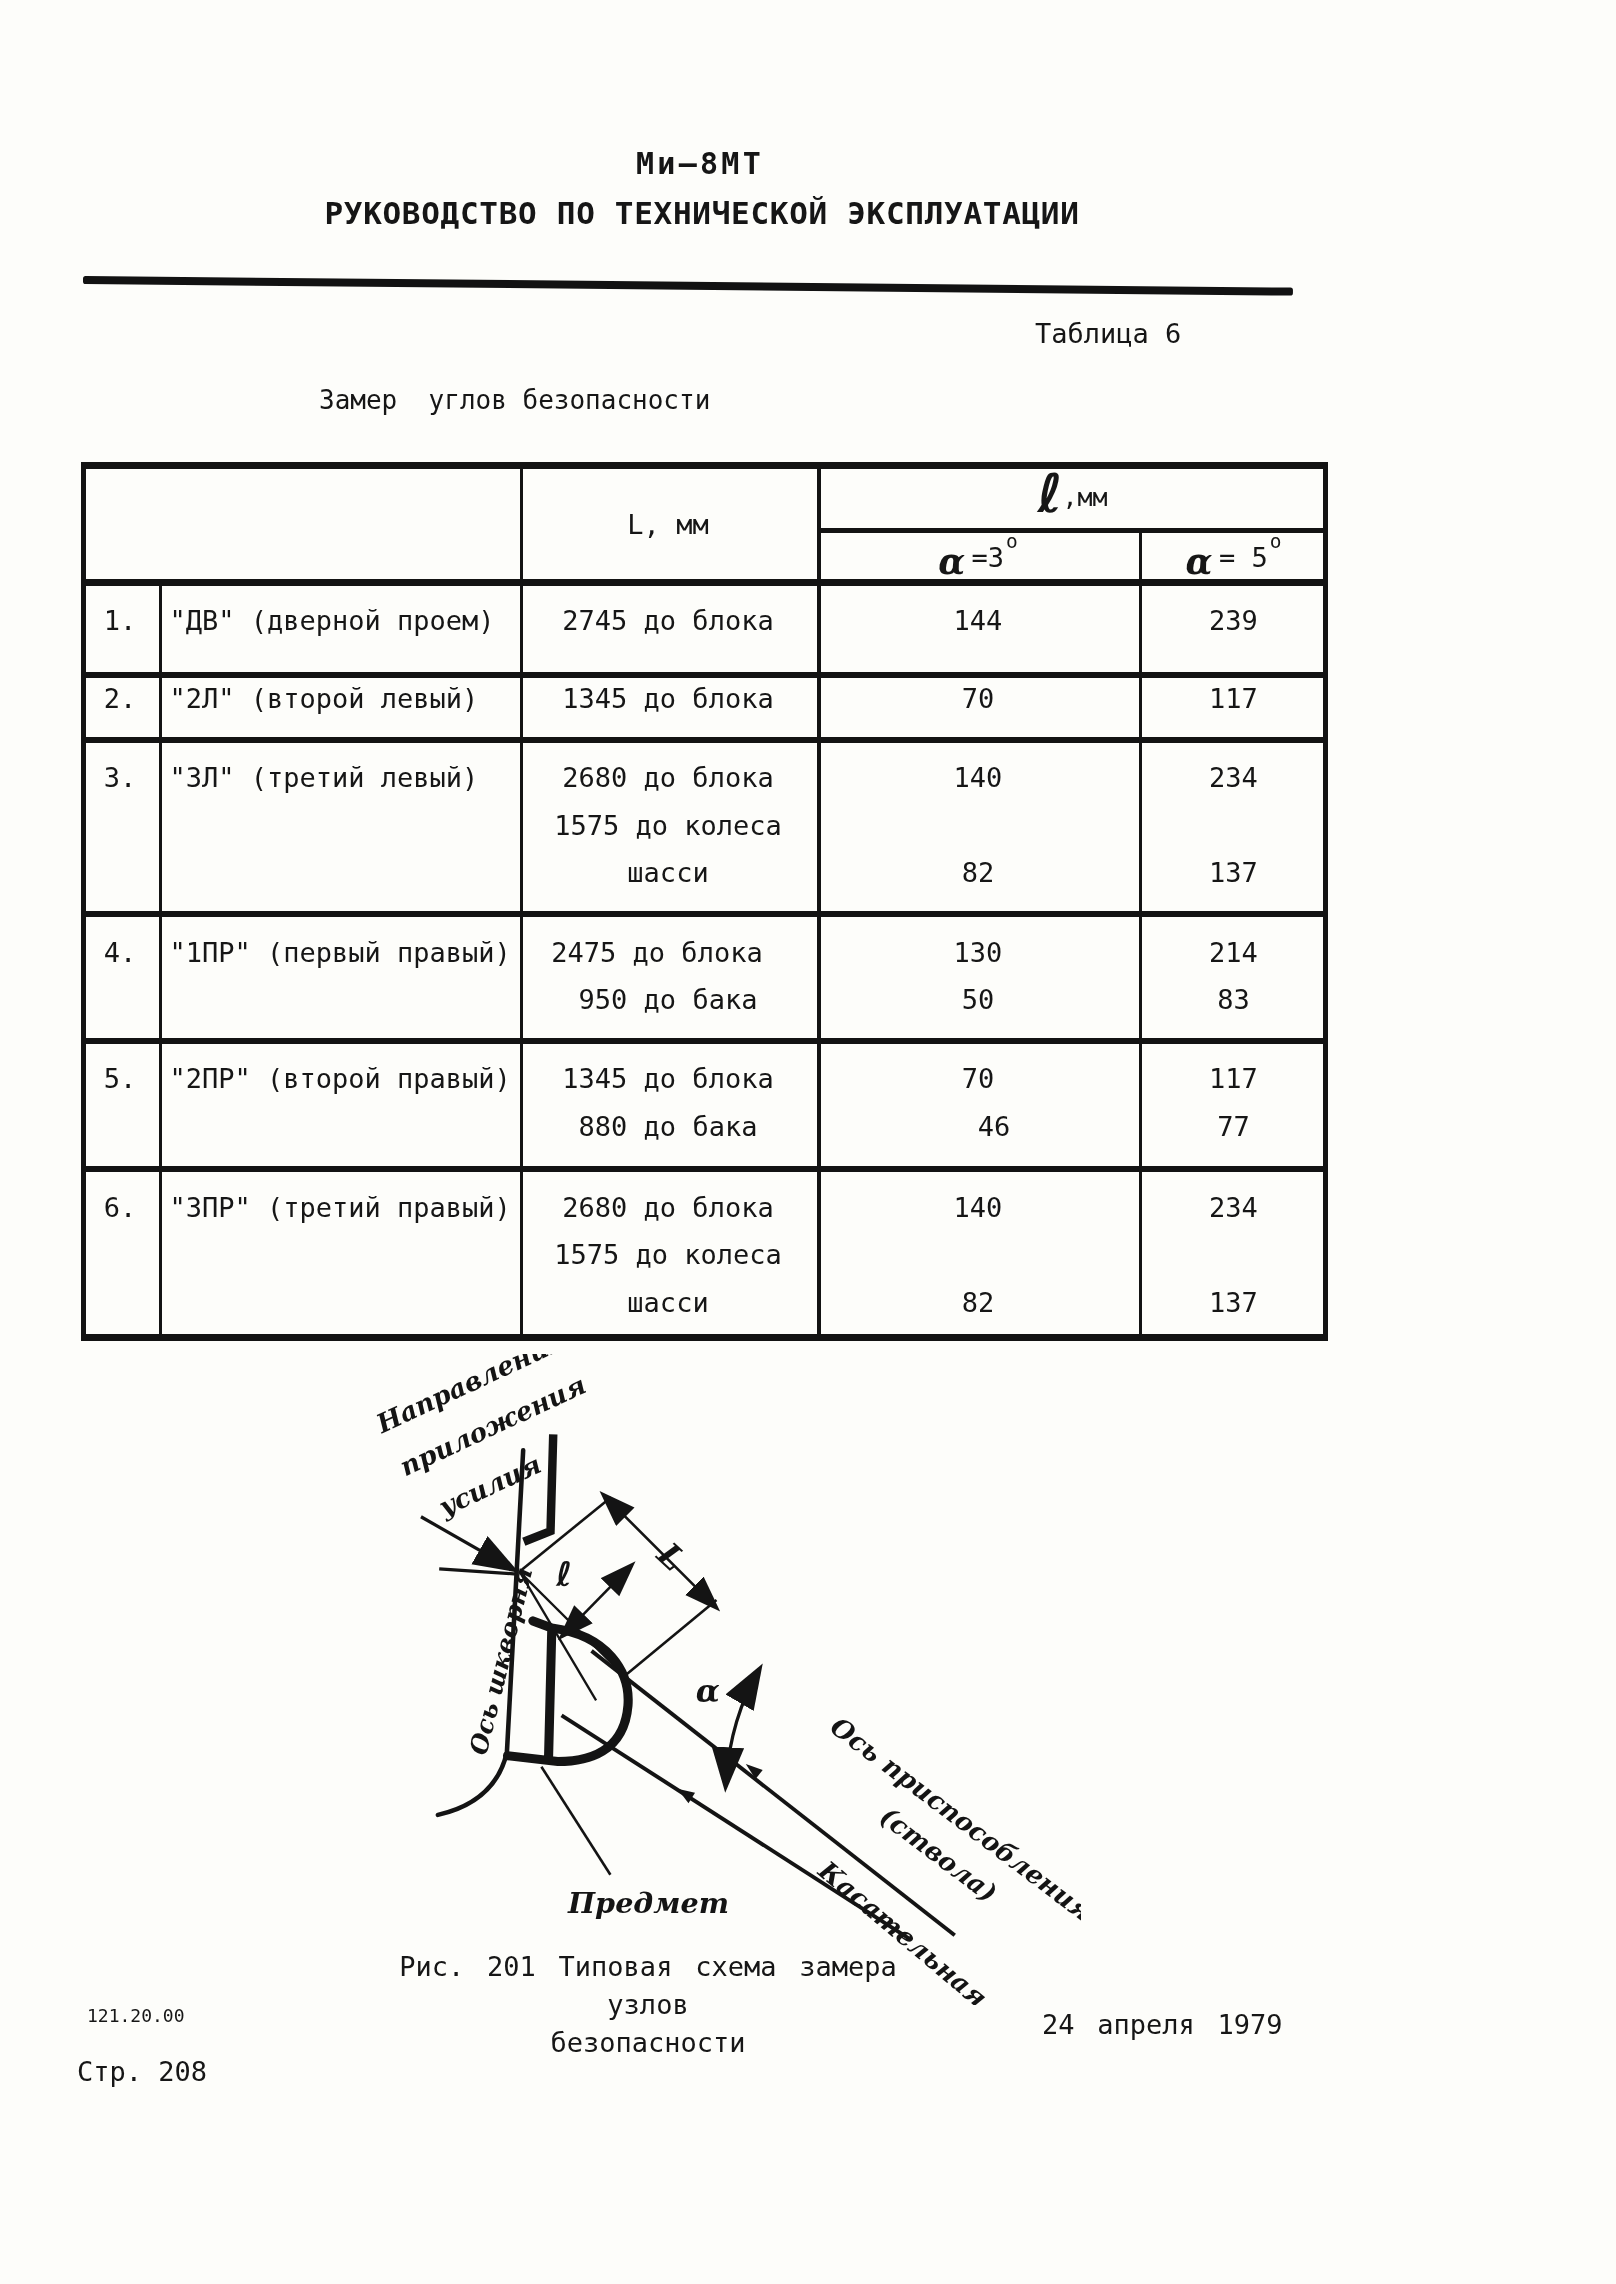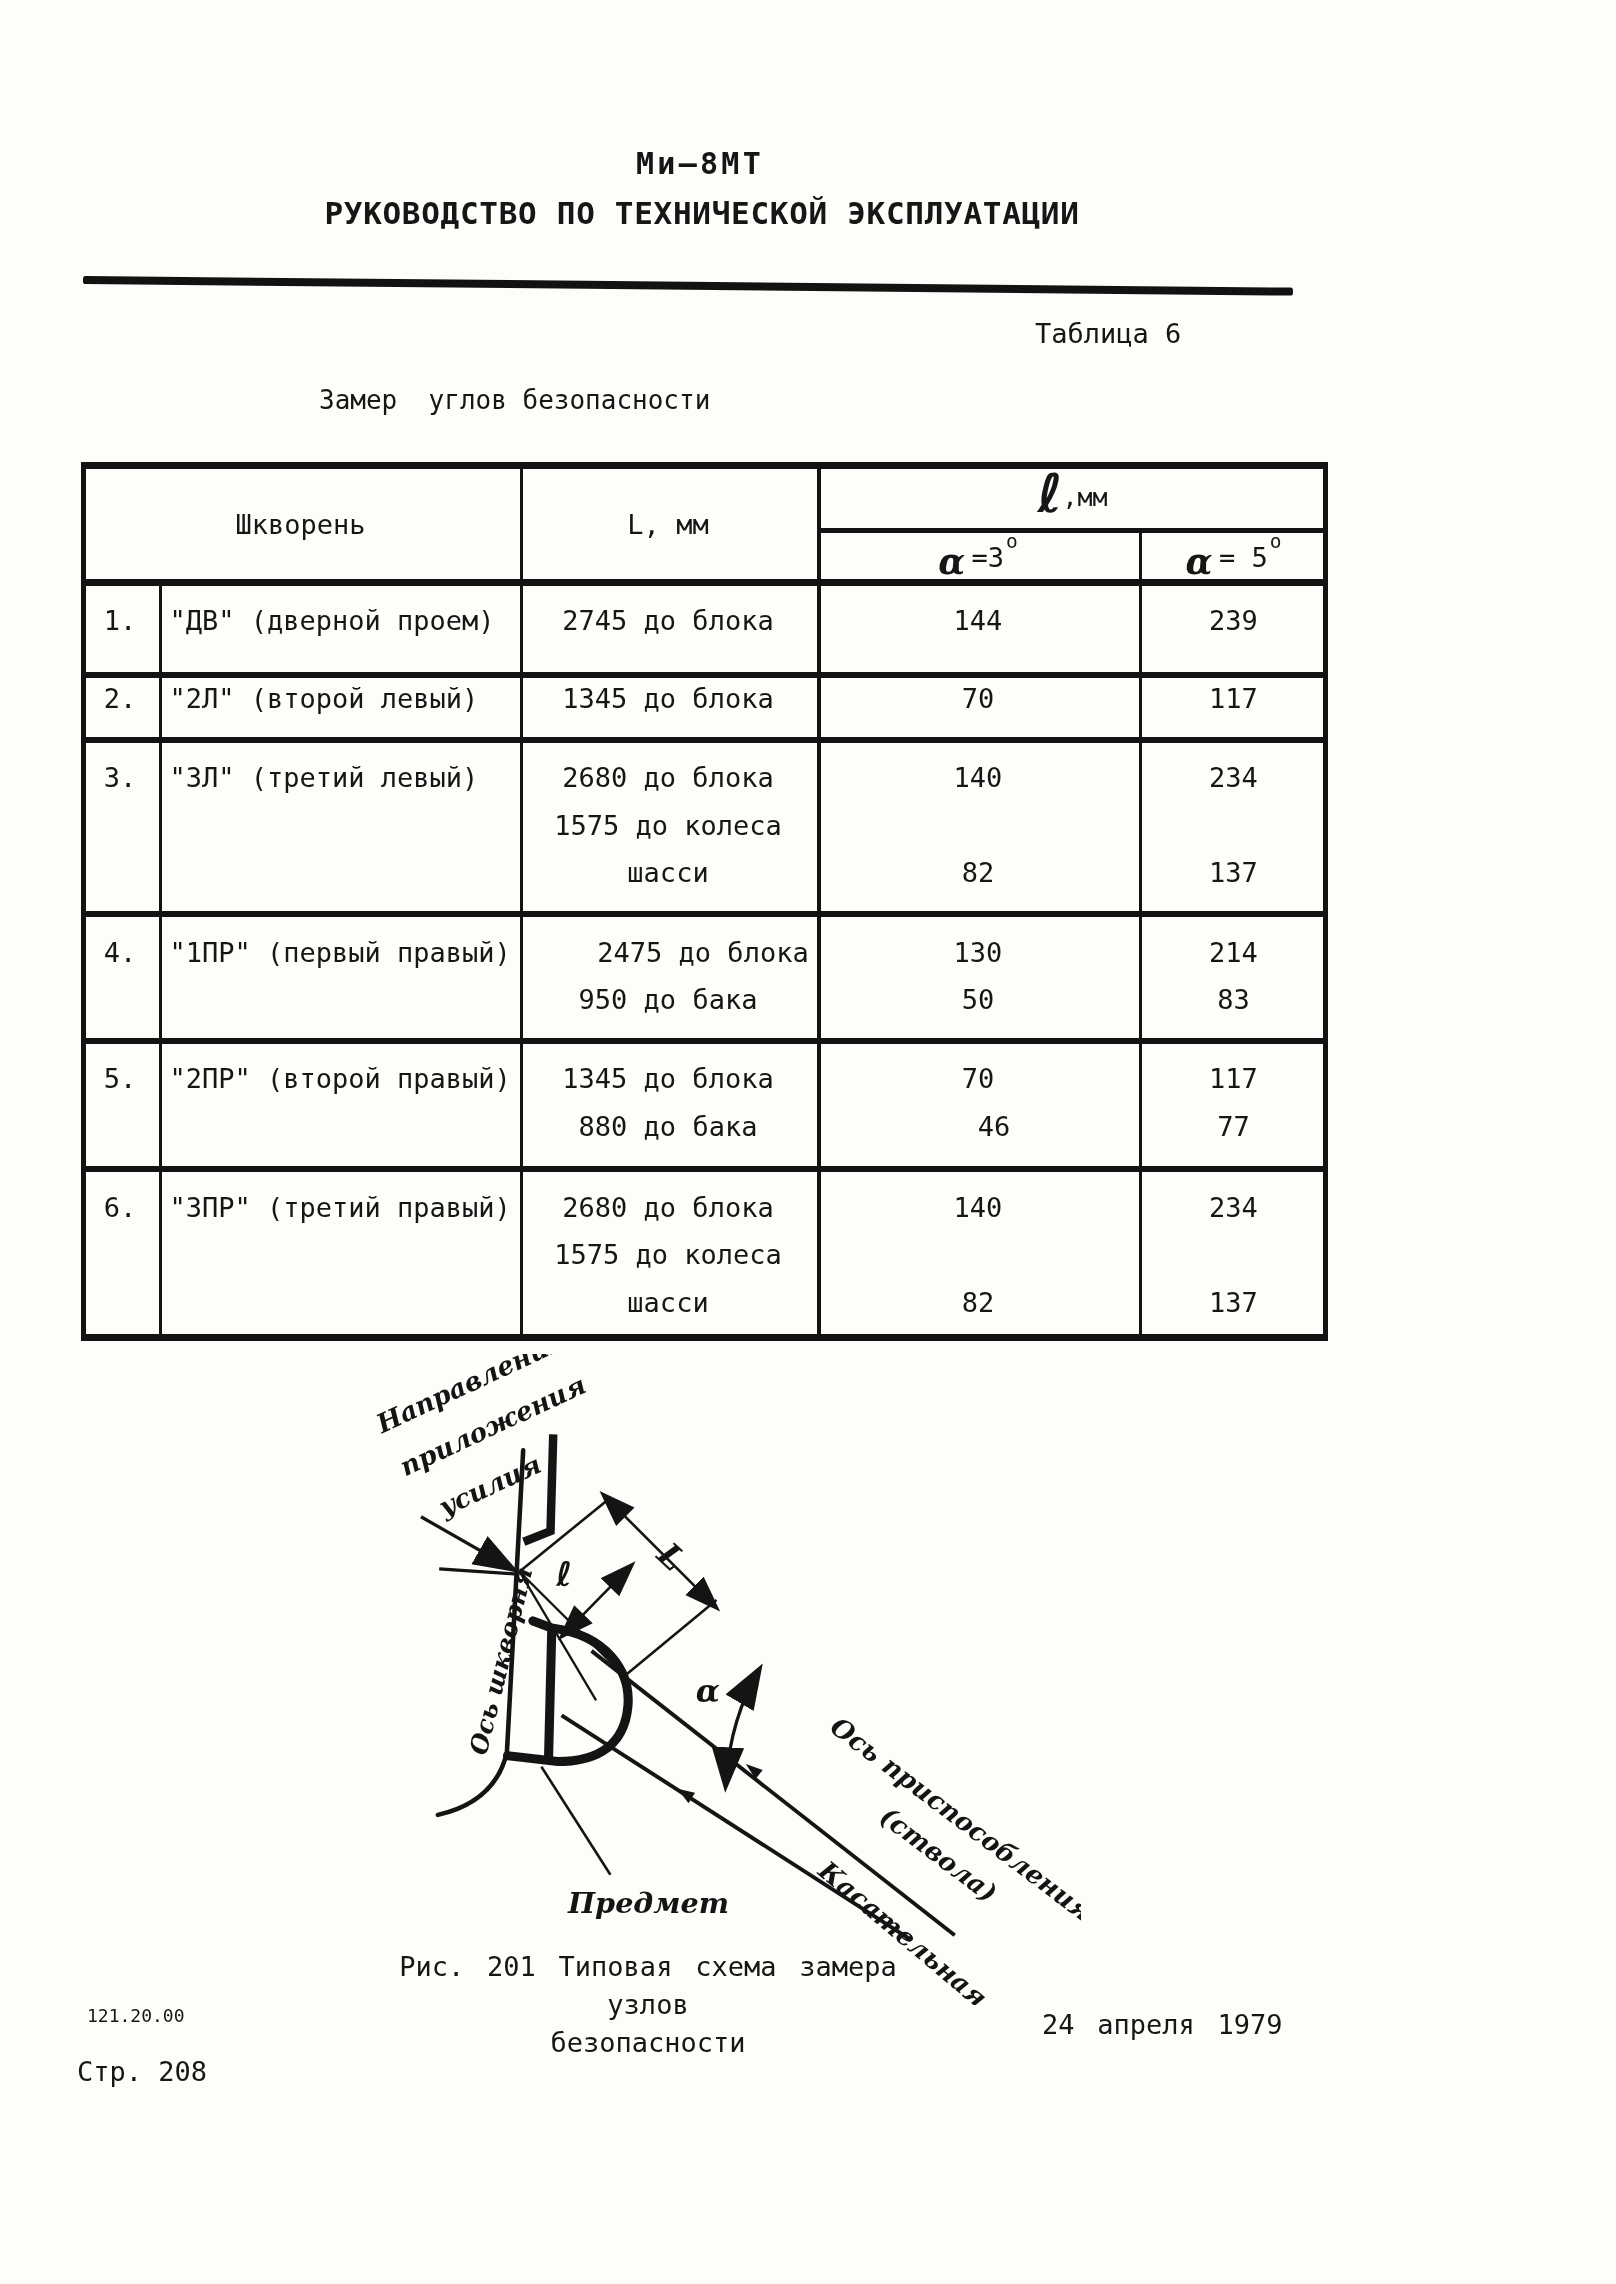--- a/index.html
+++ b/index.html
@@ -56,21 +56,20 @@
     <div class="hl" style="top:704px;left:0;width:1247px;height:5.9px"></div>
     <div class="hl" style="top:872px;left:0;width:1247px;height:6.5px"></div>
 
     <div class="vl" style="left:0;top:0;height:878px;width:4.6px"></div>
     <div class="vl" style="left:1242px;top:0;height:878px;width:4.6px"></div>
     <div class="vl" style="left:78px;top:117px;height:761px;width:3.3px"></div>
     <div class="vl" style="left:439px;top:0;height:878px;width:3.3px"></div>
     <div class="vl" style="left:736px;top:0;height:878px;width:3.9px"></div>
     <div class="vl" style="left:1058px;top:66px;height:812px;width:3.3px"></div>
 
-    <div class="cell" style="left:0;top:7.2px;width:439px;height:110px">Шкворень</div>
     <div class="cell" style="left:439px;top:7.2px;width:296px;height:110px">L, мм</div>
     <div class="cell" style="left:736px;top:3.9px;width:511px;height:63px">
       <span class="bigell">ℓ</span>
         <span class="lunit">,мм</span>
     </div>
     <div class="cell" style="left:736px;top:72px;width:322px;height:46px">
       <span class="alpha">α</span>
         <span>=3</span>
         <span class="deg">o</span>
     </div>
@@ -95,21 +94,21 @@
         <div class="cell left" style="left: 78px; top: 291px; width: 361px; height: 48px;">"3Л" (третий левый)</div>
         <div class="cell" style="left: 439px; top: 291px; width: 296px; height: 48px;">2680 до блока</div>
         <div class="cell" style="left: 736px; top: 291px; width: 322px; height: 48px;">140</div>
         <div class="cell" style="left: 1058px; top: 291px; width: 189px; height: 48px;">234</div>
         <div class="cell" style="left: 439px; top: 339px; width: 296px; height: 48px;">1575 до колеса</div>
         <div class="cell" style="left: 439px; top: 386px; width: 296px; height: 48px;">шасси</div>
         <div class="cell" style="left: 736px; top: 386px; width: 322px; height: 48px;">82</div>
         <div class="cell" style="left: 1058px; top: 386px; width: 189px; height: 48px;">137</div>
         <div class="cell" style="left: 0px; top: 466px; width: 78px; height: 48px;">4.</div>
         <div class="cell left" style="left: 78px; top: 466px; width: 361px; height: 48px;">"1ПР" (первый правый)</div>
-        <div class="cell" style="left: 460px; top: 466px; width: 324px; height: 48px;">2475 до блока</div>
+        <div class="cell" style="left: 414px; top: 466px; width: 324px; height: 48px;">2475 до блока</div>
         <div class="cell" style="left: 736px; top: 466px; width: 322px; height: 48px;">130</div>
         <div class="cell" style="left: 1058px; top: 466px; width: 189px; height: 48px;">214</div>
         <div class="cell" style="left: 439px; top: 513px; width: 296px; height: 48px;">950 до бака</div>
         <div class="cell" style="left: 736px; top: 513px; width: 322px; height: 48px;">50</div>
         <div class="cell" style="left: 1058px; top: 513px; width: 189px; height: 48px;">83</div>
         <div class="cell" style="left: 0px; top: 592px; width: 78px; height: 48px;">5.</div>
         <div class="cell left" style="left: 78px; top: 592px; width: 361px; height: 48px;">"2ПР" (второй правый)</div>
         <div class="cell" style="left: 439px; top: 592px; width: 296px; height: 48px;">1345 до блока</div>
         <div class="cell" style="left: 736px; top: 592px; width: 322px; height: 48px;">70</div>
         <div class="cell" style="left: 1058px; top: 592px; width: 189px; height: 48px;">117</div>

